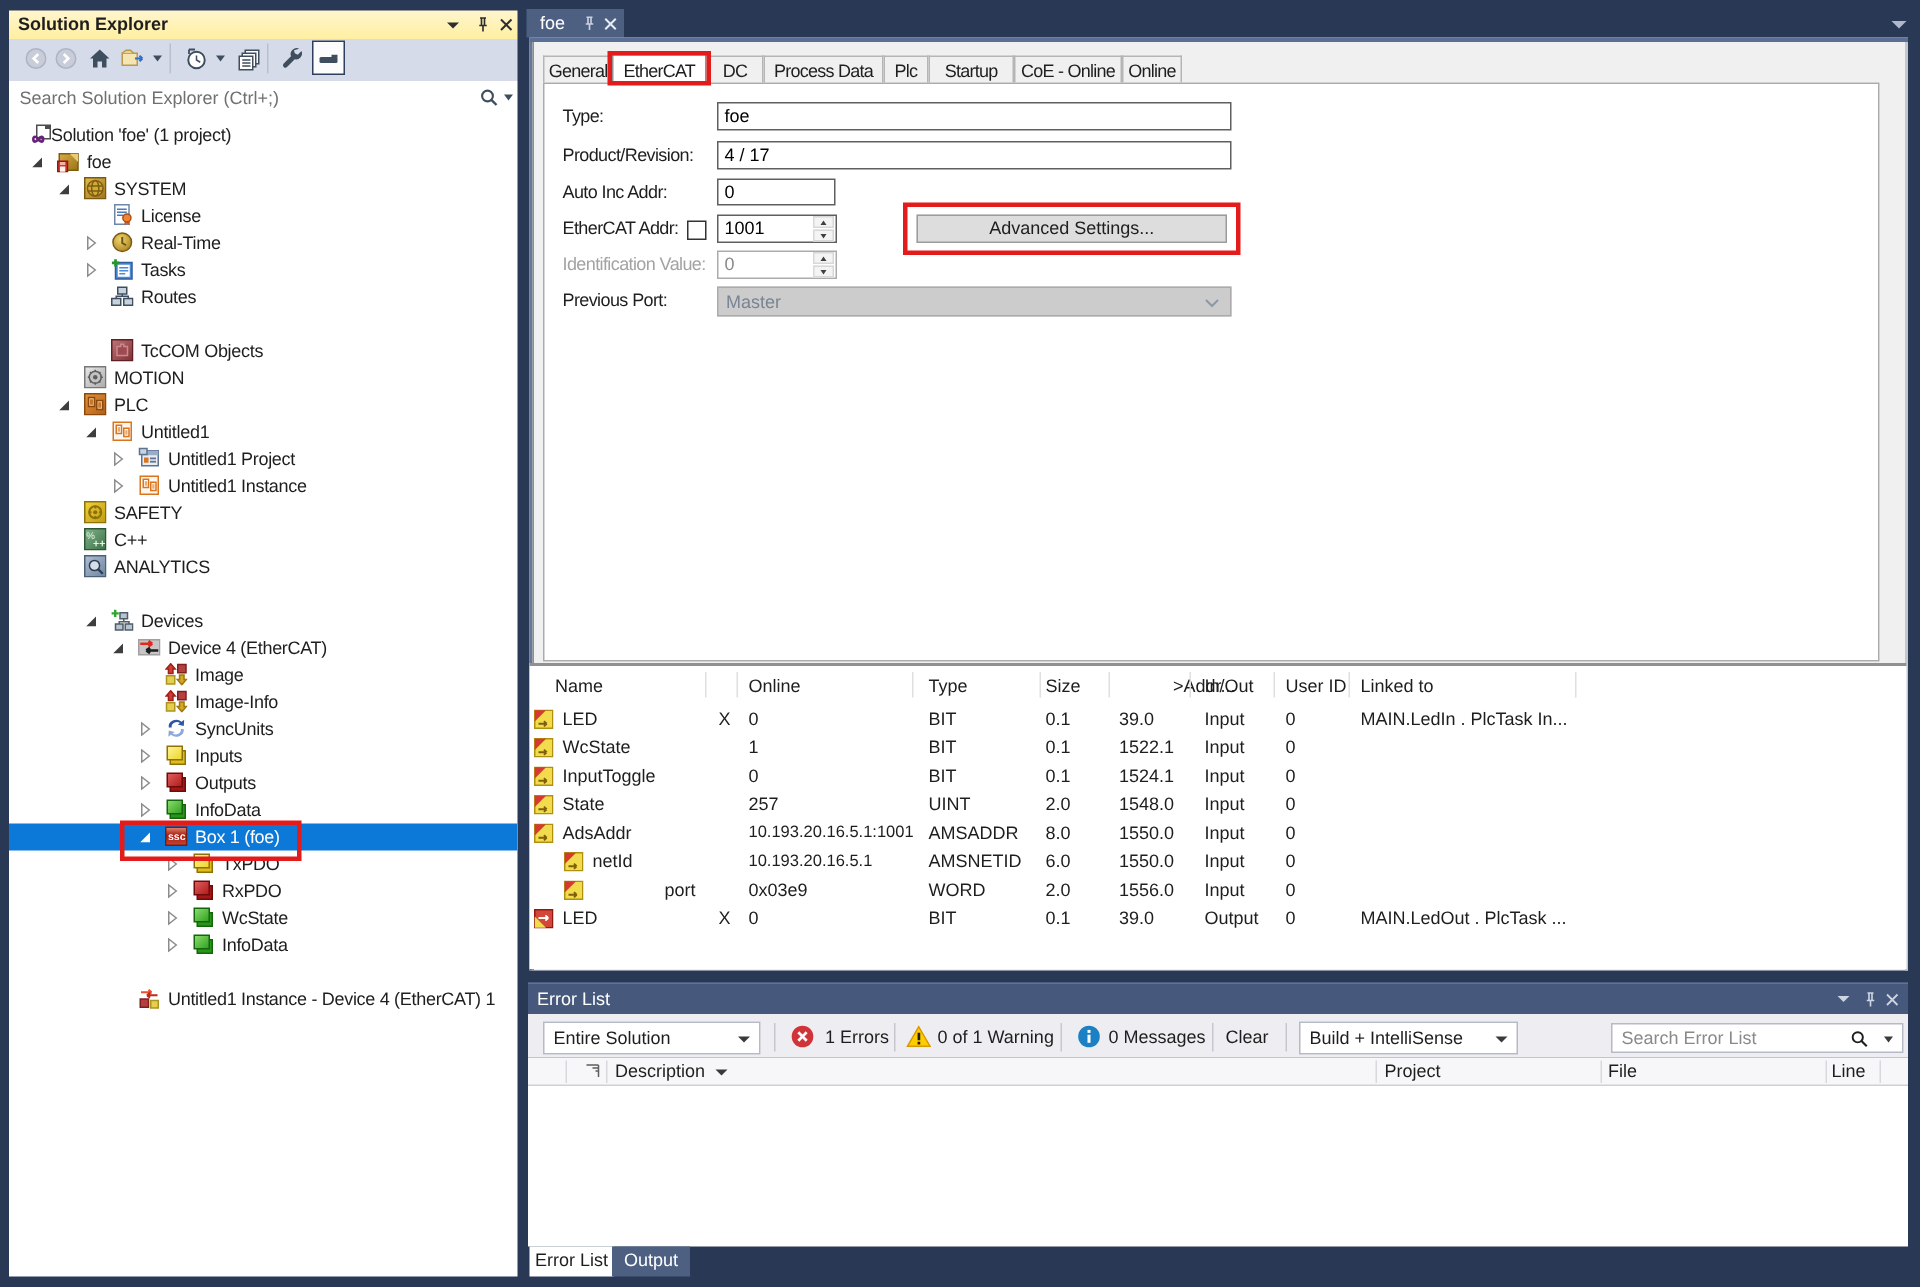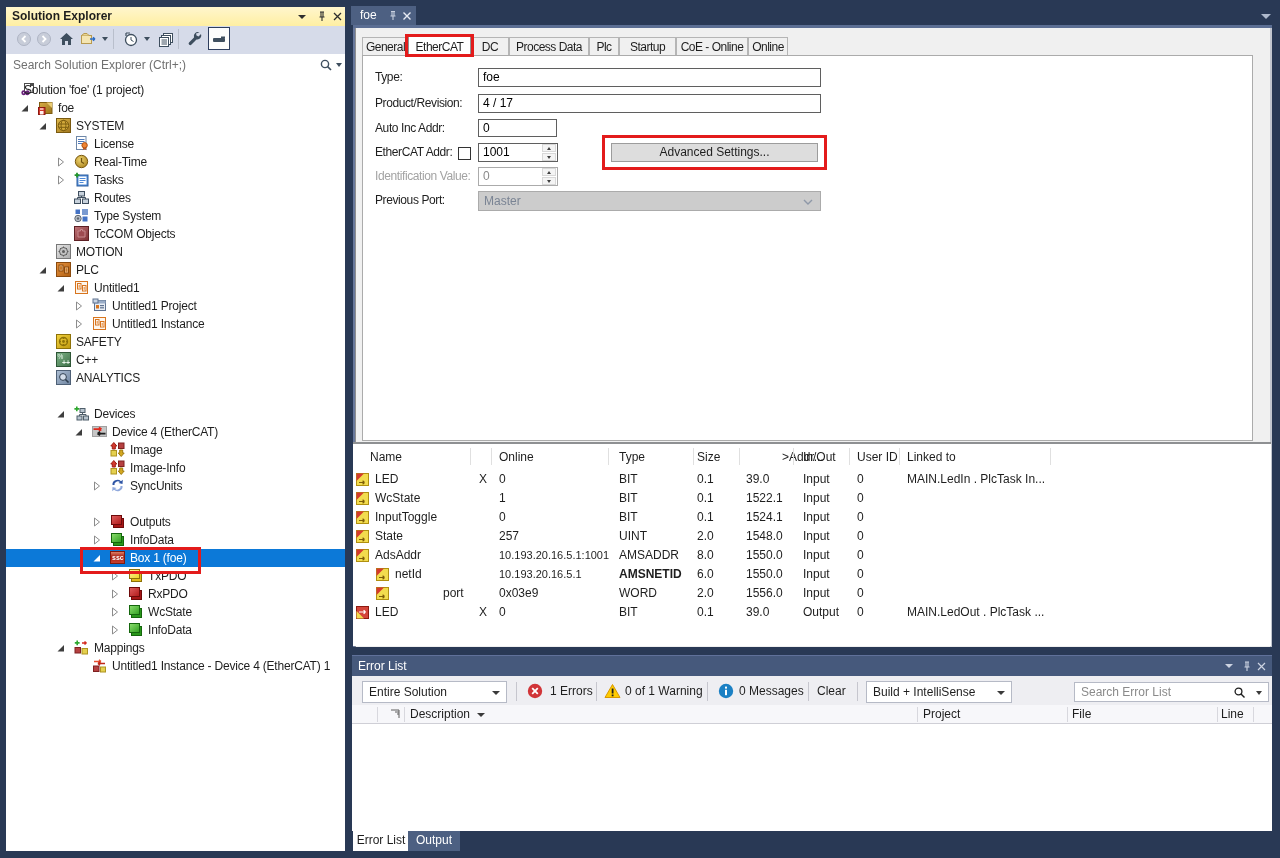--- a/index.html
+++ b/index.html
@@ -97,21 +97,21 @@
         <circle cx="6" cy="6" r="3.6" fill="none" stroke="#3E4E5E" stroke-width="1.4"></circle>
         <path d="M8.6 8.6 L12 12" stroke="#3E4E5E" stroke-width="1.6"></path>
       </svg><span style="position:absolute;left:330px;top:9px;width:0;height:0;border-left:3px solid transparent;border-right:3px solid transparent;border-top:4px solid #3E4E5E;"></span></div>
   <div id="setree">
 <div class="trow" style="top:5px;">
         <span class="ic i-sln" style="left:14px;"><svg width="15" height="15">
             <rect x="4.5" y="1.5" width="9" height="9" fill="#FFFFFF" stroke="#4C4C4C"></rect>
             <rect x="10" y="1.5" width="3.5" height="2.5" fill="#4C4C4C"></rect>
             <path d="M3.4 9.2 C1.8 9.2 1.8 12.4 3.4 12.4 C4.4 12.4 5.0 11.5 5.5 10.8 C6.0 11.5 6.6 12.4 7.6 12.4 C9.2 12.4 9.2 9.2 7.6 9.2 C6.6 9.2 6.0 10.1 5.5 10.8 C5.0 10.1 4.4 9.2 3.4 9.2 Z" fill="none" stroke="#68217A" stroke-width="1.7"></path>
           </svg></span>
-        <span class="lbl" style="left:18px;">Solution 'foe' (1 project)</span>
+        <span class="lbl" style="left:28px;">Solution 'foe' (1 project)</span>
       </div>
 <div class="trow" style="top:23px;">
         <span style="position:absolute;left:14px;top:0;width:10px;height:18px;">
           <svg class="arr" width="10" height="10">
             <path d="M8 2 L8 8.5 L1.5 8.5 Z" fill="#3E3E3E"></path>
           </svg>
         </span>
         <span class="ic i-foe" style="left:32px;"><svg width="15" height="15">
             <defs>
               <linearGradient id="gfo" x1="0" y1="0" x2="1" y2="1">
@@ -189,30 +189,20 @@
         <span class="lbl" style="left:88px;">Tasks</span>
       </div>
 <div class="trow" style="top:113px;">
         <span class="ic i-rou" style="left:68px;"><svg width="15" height="15">
             <rect x="4.5" y="1.5" width="6" height="4.5" fill="#C8D2DC" stroke="#3E4E5E"></rect>
             <rect x="0.5" y="9" width="6" height="4.5" fill="#C8D2DC" stroke="#3E4E5E"></rect>
             <rect x="8.5" y="9" width="6" height="4.5" fill="#C8D2DC" stroke="#3E4E5E"></rect>
             <path d="M7.5 6 V7.5 M3.5 9 V7.5 H11.5 V9" fill="none" stroke="#3E4E5E"></path>
           </svg></span>
         <span class="lbl" style="left:88px;">Routes</span>
-      </div>
-<div class="trow" style="top:131px;">
-        <span class="ic i-tsy" style="left:68px;"><svg width="15" height="15">
-            <rect x="1.5" y="1.5" width="4.5" height="4.5" fill="#4472C4"></rect>
-            <rect x="8" y="1" width="6" height="6" fill="#7A9AD0"></rect>
-            <rect x="8.5" y="8.5" width="5" height="5" fill="#4472C4"></rect>
-            <circle cx="4" cy="10.5" r="3.2" fill="#B8BEC6" stroke="#5E6670"></circle>
-            <circle cx="4" cy="10.5" r="1.2" fill="#5E6670"></circle>
-          </svg></span>
-        <span class="lbl" style="left:88px;">Type System</span>
       </div>
 <div class="trow" style="top:149px;">
         <span class="ic i-tcc" style="left:68px;"><svg width="15" height="15">
             <defs>
               <linearGradient id="gtc" x1="0" y1="0" x2="1" y2="1">
                 <stop offset="0" stop-color="#C07478"></stop>
                 <stop offset="1" stop-color="#7E3034"></stop>
               </linearGradient>
             </defs>
             <rect x="0.5" y="0.5" width="14" height="14" fill="url(#gtc)" stroke="#5E2024"></rect>
@@ -396,20 +386,38 @@
           <svg class="arr" width="10" height="10">
             <path d="M2.5 1 L7.5 5 L2.5 9 Z" fill="none" stroke="#8C8C8C"></path>
           </svg>
         </span>
         <span class="ic i-syn" style="left:104px;"><svg width="15" height="15">
             <path d="M2.5 7 A5 4.5 0 0 1 11 3.2 L12.8 1.8 L12.5 6 L8.5 5 L10 4 A3.5 3 0 0 0 4.5 7 Z" fill="#2E55A5"></path>
             <path d="M12.5 8 A5 4.5 0 0 1 4 11.8 L2.2 13.2 L2.5 9 L6.5 10 L5 11 A3.5 3 0 0 0 10.5 8 Z" fill="#8FA8DC"></path>
           </svg></span>
         <span class="lbl" style="left:124px;">SyncUnits</span>
       </div>
+<div class="trow" style="top:419px;">
+        <span style="position:absolute;left:86px;top:0;width:10px;height:18px;">
+          <svg class="arr" width="10" height="10">
+            <path d="M2.5 1 L7.5 5 L2.5 9 Z" fill="none" stroke="#8C8C8C"></path>
+          </svg>
+        </span>
+        <span class="ic i-yin" style="left:104px;"><svg width="15" height="15">
+            <defs>
+              <linearGradient id="gyi" x1="0" y1="0" x2="1" y2="1">
+                <stop offset="0" stop-color="#FDF59A"></stop>
+                <stop offset="1" stop-color="#EED426"></stop>
+              </linearGradient>
+            </defs>
+            <rect x="3.5" y="4.5" width="10" height="9" fill="#E0BC1C" stroke="#8E7208"></rect>
+            <rect x="1.5" y="1.5" width="10" height="9" fill="url(#gyi)" stroke="#8E7208"></rect>
+          </svg></span>
+        <span class="lbl" style="left:124px;">Inputs</span>
+      </div>
 <div class="trow" style="top:437px;">
         <span style="position:absolute;left:86px;top:0;width:10px;height:18px;">
           <svg class="arr" width="10" height="10">
             <path d="M2.5 1 L7.5 5 L2.5 9 Z" fill="none" stroke="#8C8C8C"></path>
           </svg>
         </span>
         <span class="ic i-rot" style="left:104px;"><svg width="15" height="15">
             <defs>
               <linearGradient id="gro" x1="0" y1="0" x2="1" y2="1">
                 <stop offset="0" stop-color="#E06060"></stop>
@@ -522,34 +530,20 @@
             <defs>
               <linearGradient id="ggr" x1="0" y1="0" x2="1" y2="1">
                 <stop offset="0" stop-color="#8EE070"></stop>
                 <stop offset="1" stop-color="#2E9E1E"></stop>
               </linearGradient>
             </defs>
             <rect x="3.5" y="4.5" width="10" height="9" fill="#28961A" stroke="#14660C"></rect>
             <rect x="1.5" y="1.5" width="10" height="9" fill="url(#ggr)" stroke="#14660C"></rect>
           </svg></span>
         <span class="lbl" style="left:142px;">InfoData</span>
-      </div>
-<div class="trow" style="top:563px;">
-        <span style="position:absolute;left:50px;top:0;width:10px;height:18px;">
-          <svg class="arr" width="10" height="10">
-            <path d="M8 2 L8 8.5 L1.5 8.5 Z" fill="#3E3E3E"></path>
-          </svg>
-        </span>
-        <span class="ic i-map" style="left:68px;"><svg width="15" height="15">
-            <path d="M3.2 0.5 V5.3 M0.8 2.9 H5.6" stroke="#2EA82E" stroke-width="1.6"></path>
-            <path d="M8 3 H12.5 M12.5 3 L10.5 1.4 M12.5 3 L10.5 4.6" stroke="#D42A1E" stroke-width="1.3" fill="none"></path>
-            <rect x="1" y="7.5" width="5.5" height="5.5" fill="#B54040" stroke="#7E2020"></rect>
-            <rect x="8" y="8.5" width="5.5" height="5.5" fill="#E4D04E" stroke="#AE9420"></rect>
-          </svg></span>
-        <span class="lbl" style="left:88px;">Mappings</span>
       </div>
 <div class="trow" style="top:581px;">
         <span class="ic i-mai" style="left:86px;"><svg width="15" height="15">
             <path d="M2 3.5 H9 M9 3.5 L7 1.8 M9 3.5 L7 5.2" stroke="#E85030" stroke-width="1.4" fill="none"></path>
             <path d="M13 5.5 H6 M6 5.5 L8 3.8 M6 5.5 L8 7.2" stroke="#C02818" stroke-width="1.4" fill="none"></path>
             <rect x="1.5" y="8" width="5.5" height="5.5" fill="#B54040" stroke="#7E2020"></rect>
             <rect x="8.5" y="9" width="5" height="5" fill="#E4D04E" stroke="#AE9420"></rect>
           </svg></span>
         <span class="lbl" style="left:106px;">Untitled1 Instance - Device 4 (EtherCAT) 1</span>
       </div>
@@ -692,21 +686,21 @@
       <span class="gc" style="left:504px;">0</span>
     </div>
 <div class="grow" style="top:121px;">
       <span class="vic" style="left:23px;"><svg width="13" height="13">
           <rect x="0.5" y="0.5" width="12" height="12" fill="#F2DC4E" stroke="#B09010"></rect>
           <path d="M0.5 0.5 H8 L0.5 8 Z" fill="#D43A2E"></path>
           <path d="M3 9.5 H8.5 M8.5 9.5 L6.6 7.8 M8.5 9.5 L6.6 11.2" stroke="#7E5E08" stroke-width="1.2" fill="none"></path>
         </svg></span>
       <span class="gc" style="left:42px;">netId</span>
       <span class="gc" style="left:146px;font-size:11px;">10.193.20.16.5.1</span>
-      <span class="gc" style="left:266px;font-weight:bold;">AMSNETID</span>
+      <span class="gc" style="left:266px;">AMSNETID</span>
       <span class="gc" style="left:344px;">6.0</span>
       <span class="gc" style="left:393px;">1550.0</span>
       <span class="gc" style="left:450px;">Input</span>
       <span class="gc" style="left:504px;">0</span>
     </div>
 <div class="grow" style="top:140px;">
       <span class="vic" style="left:23px;"><svg width="13" height="13">
           <rect x="0.5" y="0.5" width="12" height="12" fill="#F2DC4E" stroke="#B09010"></rect>
           <path d="M0.5 0.5 H8 L0.5 8 Z" fill="#D43A2E"></path>
           <path d="M3 9.5 H8.5 M8.5 9.5 L6.6 7.8 M8.5 9.5 L6.6 11.2" stroke="#7E5E08" stroke-width="1.2" fill="none"></path>

